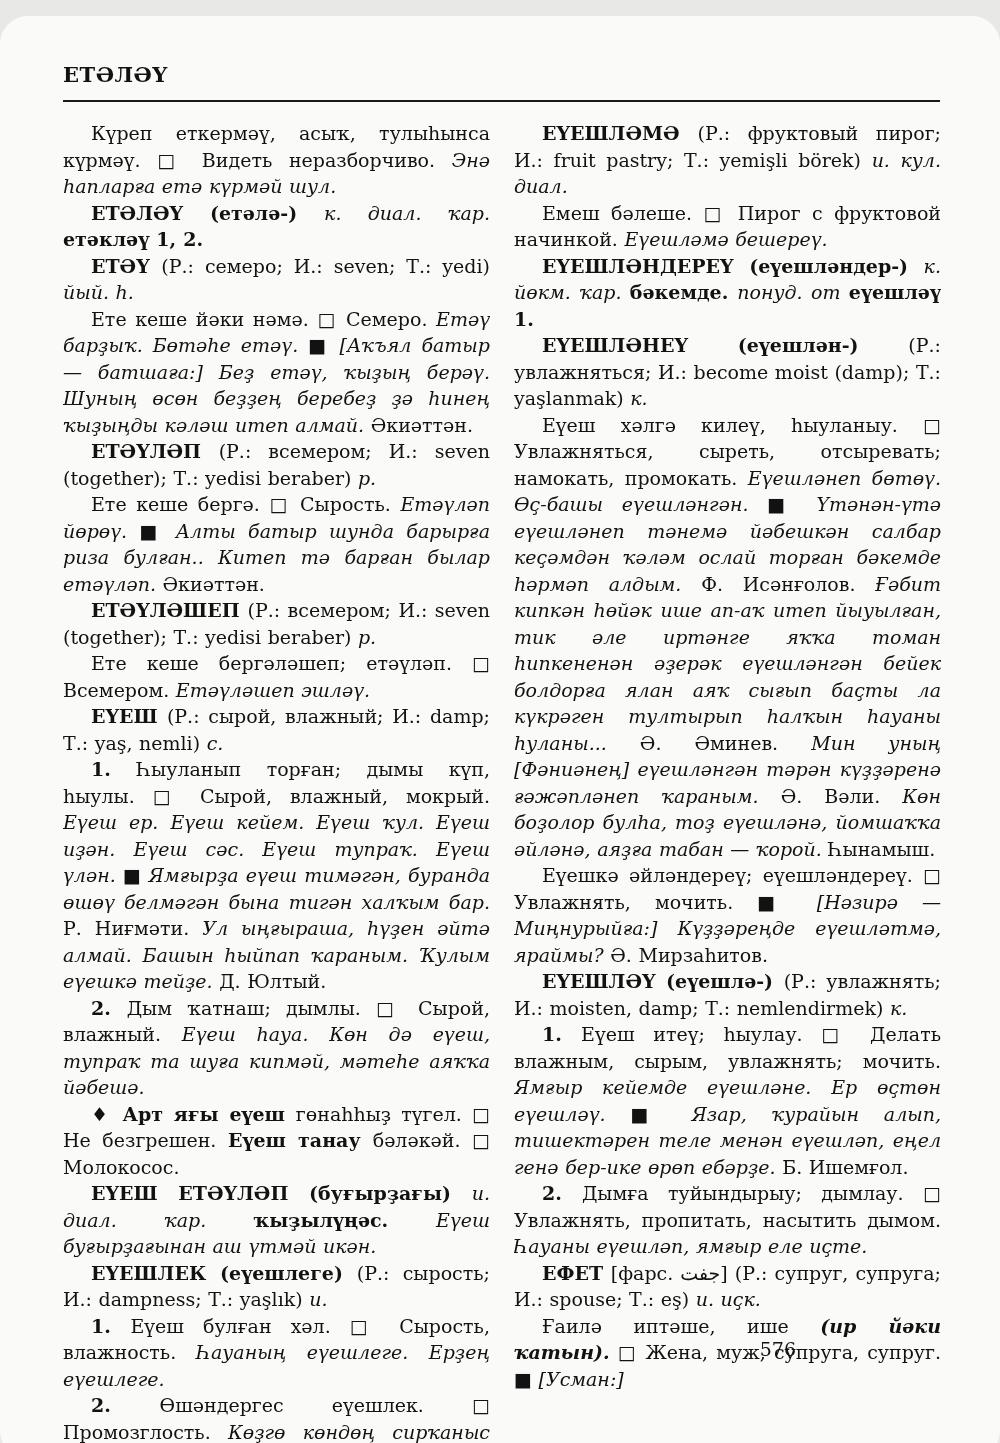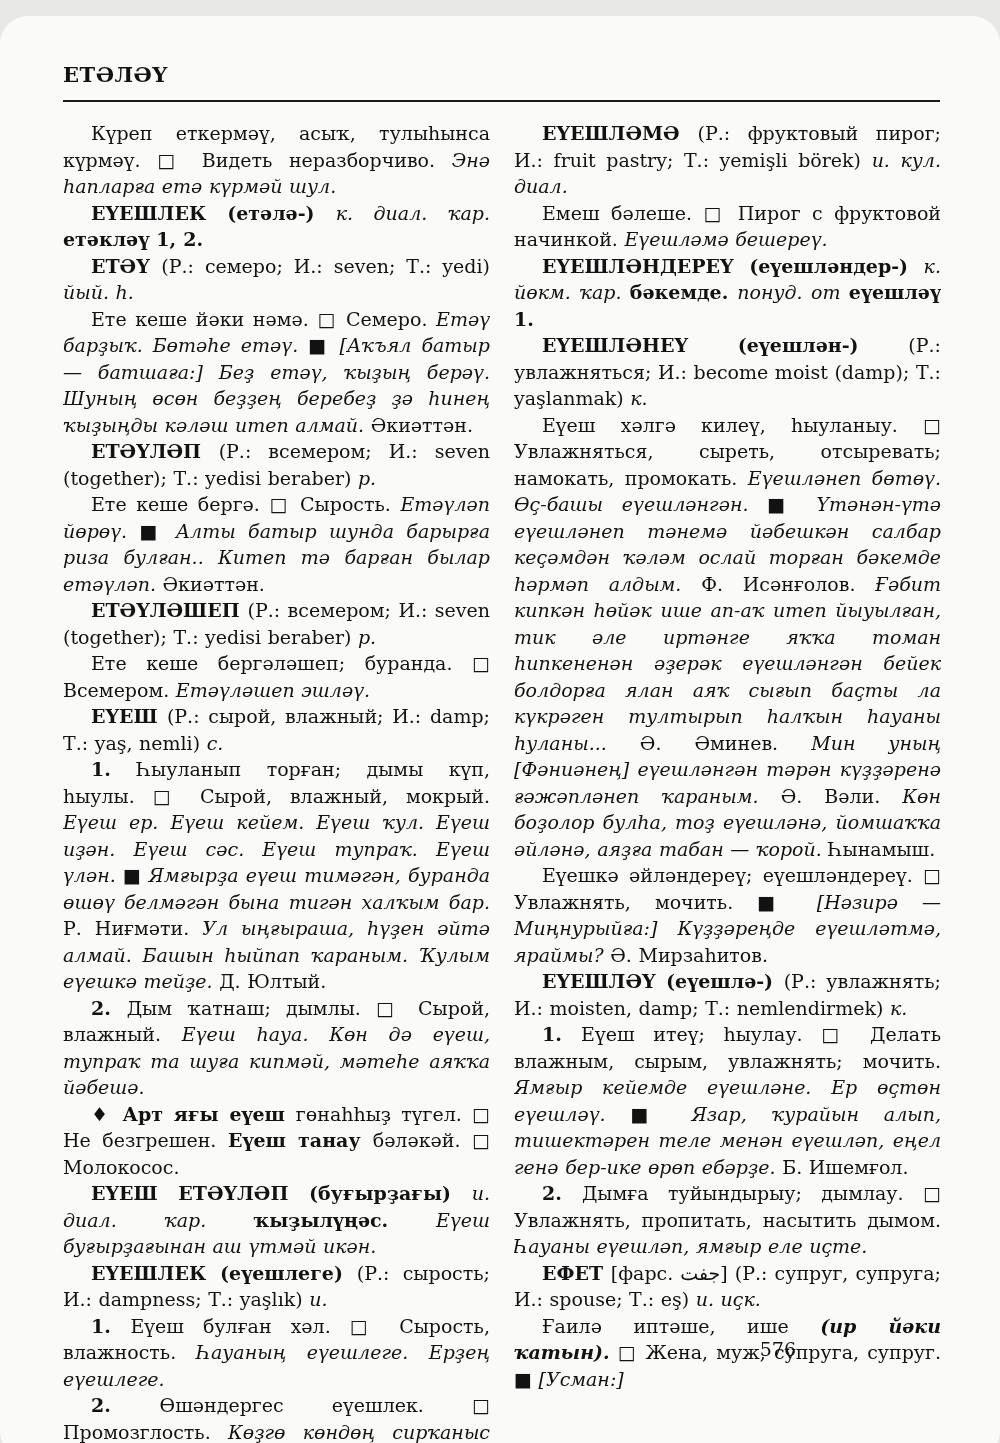--- a/index.html
+++ b/index.html
@@ -66,27 +66,27 @@
 </style>
 </head>
 <body>
 
 <div class="page">
   <div class="running-head">ЕТӘЛӘҮ</div>
   <div class="head-rule"></div>
   <div class="columns">
     <div class="col" id="col-left">
         <p class="para"><span class="n">Күреп еткермәү, асыҡ, тулыһынса күрмәү. □ Видеть неразборчиво. </span><span class="i">Энә һапларға етә күрмәй шул.</span></p>
-        <p class="para"><span class="b">ЕҮЕШЛЕК (етәлә-) </span><span class="i">к. диал. ҡар. </span><span class="b">етәкләү 1, 2.</span></p>
+        <p class="para"><span class="b">ЕТӘЛӘҮ (етәлә-) </span><span class="i">к. диал. ҡар. </span><span class="b">етәкләү 1, 2.</span></p>
         <p class="para"><span class="b">ЕТӘҮ </span><span class="n">(Р.: семеро; И.: seven; Т.: yedi) </span><span class="i">йый. һ.</span></p>
         <p class="para"><span class="n">Ете кеше йәки нәмә. □ Семеро. </span><span class="i">Етәү барҙыҡ. Бөтәһе етәү. </span><span class="n">■ </span><span class="i">[Аҡъял батыр — батшаға:] Беҙ етәү, ҡыҙың берәү. Шуның өсөн беҙҙең беребеҙ ҙә һинең ҡыҙыңды кәләш итеп алмай. </span><span class="n">Әкиәттән.</span></p>
         <p class="para"><span class="b">ЕТӘҮЛӘП </span><span class="n">(Р.: всемером; И.: seven (together); Т.: yedisi beraber) </span><span class="i">р.</span></p>
         <p class="para"><span class="n">Ете кеше бергә. □ Сырость. </span><span class="i">Етәүләп йөрөү. </span><span class="n">■ </span><span class="i">Алты батыр шунда барырға риза булған.. Китеп тә барған былар етәүләп. </span><span class="n">Әкиәттән.</span></p>
         <p class="para"><span class="b">ЕТӘҮЛӘШЕП </span><span class="n">(Р.: всемером; И.: seven (together); Т.: yedisi beraber) </span><span class="i">р.</span></p>
-        <p class="para"><span class="n">Ете кеше бергәләшеп; буранда. □ Всемером. </span><span class="i">Етәүләшеп эшләү.</span></p>
+        <p class="para"><span class="n">Ете кеше бергәләшеп; етәүләп. □ Всемером. </span><span class="i">Етәүләшеп эшләү.</span></p>
         <p class="para"><span class="b">ЕҮЕШ </span><span class="n">(Р.: сырой, влажный; И.: damp; Т.: yaş, nemli) </span><span class="i">с.</span></p>
         <p class="para"><span class="b">1. </span><span class="n">Һыуланып торған; дымы күп, һыулы. □ Сырой, влажный, мокрый. </span><span class="i">Еүеш ер. Еүеш кейем. Еүеш ҡул. Еүеш иҙән. Еүеш сәс. Еүеш тупраҡ. Еүеш үлән. </span><span class="n">■ </span><span class="i">Ямғырҙа еүеш тимәгән, буранда өшөү белмәгән бына тигән халҡым бар. </span><span class="n">Р. Ниғмәти. </span><span class="i">Ул ыңғыраша, һүҙен әйтә алмай. Башын һыйпап ҡараным. Ҡулым еүешкә тейҙе. </span><span class="n">Д. Юлтый.</span></p>
         <p class="para"><span class="b">2. </span><span class="n">Дым ҡатнаш; дымлы. □ Сырой, влажный. </span><span class="i">Еүеш һауа. Көн дә еүеш, тупраҡ та шуға кипмәй, мәтеһе аяҡҡа йәбешә.</span></p>
         <p class="para"><span class="b">♦ Арт яғы еүеш </span><span class="n">гөнаһһыҙ түгел. □ Не безгрешен. </span><span class="b">Еүеш танау </span><span class="n">бәләкәй. □ Молокосос.</span></p>
         <p class="para"><span class="b">ЕҮЕШ ЕТӘҮЛӘП (буғырҙағы) </span><span class="i">и. диал. ҡар. </span><span class="b">ҡыҙылүңәс. </span><span class="i">Еүеш буғырҙағынан аш үтмәй икән.</span></p>
         <p class="para"><span class="b">ЕҮЕШЛЕК (еүешлеге) </span><span class="n">(Р.: сырость; И.: dampness; Т.: yaşlık) </span><span class="i">и.</span></p>
         <p class="para"><span class="b">1. </span><span class="n">Еүеш булған хәл. □ Сырость, влажность. </span><span class="i">Һауаның еүешлеге. Ерҙең еүешлеге.</span></p>
         <p class="para"><span class="b">2. </span><span class="n">Өшәндергес еүешлек. □ Промозглость. </span><span class="i">Көҙгө көндөң сирҡаныс еүешлеге. </span><span class="n">■ </span><span class="i">Һәр кемдең йөҙө һытыҡ, шинель арҡыры үтергә өлгөргән ямғыр еүешлеге сиркәндерә. </span><span class="n">А. Таһиров.</span></p>
       </div>
     <div class="col" id="col-right">

